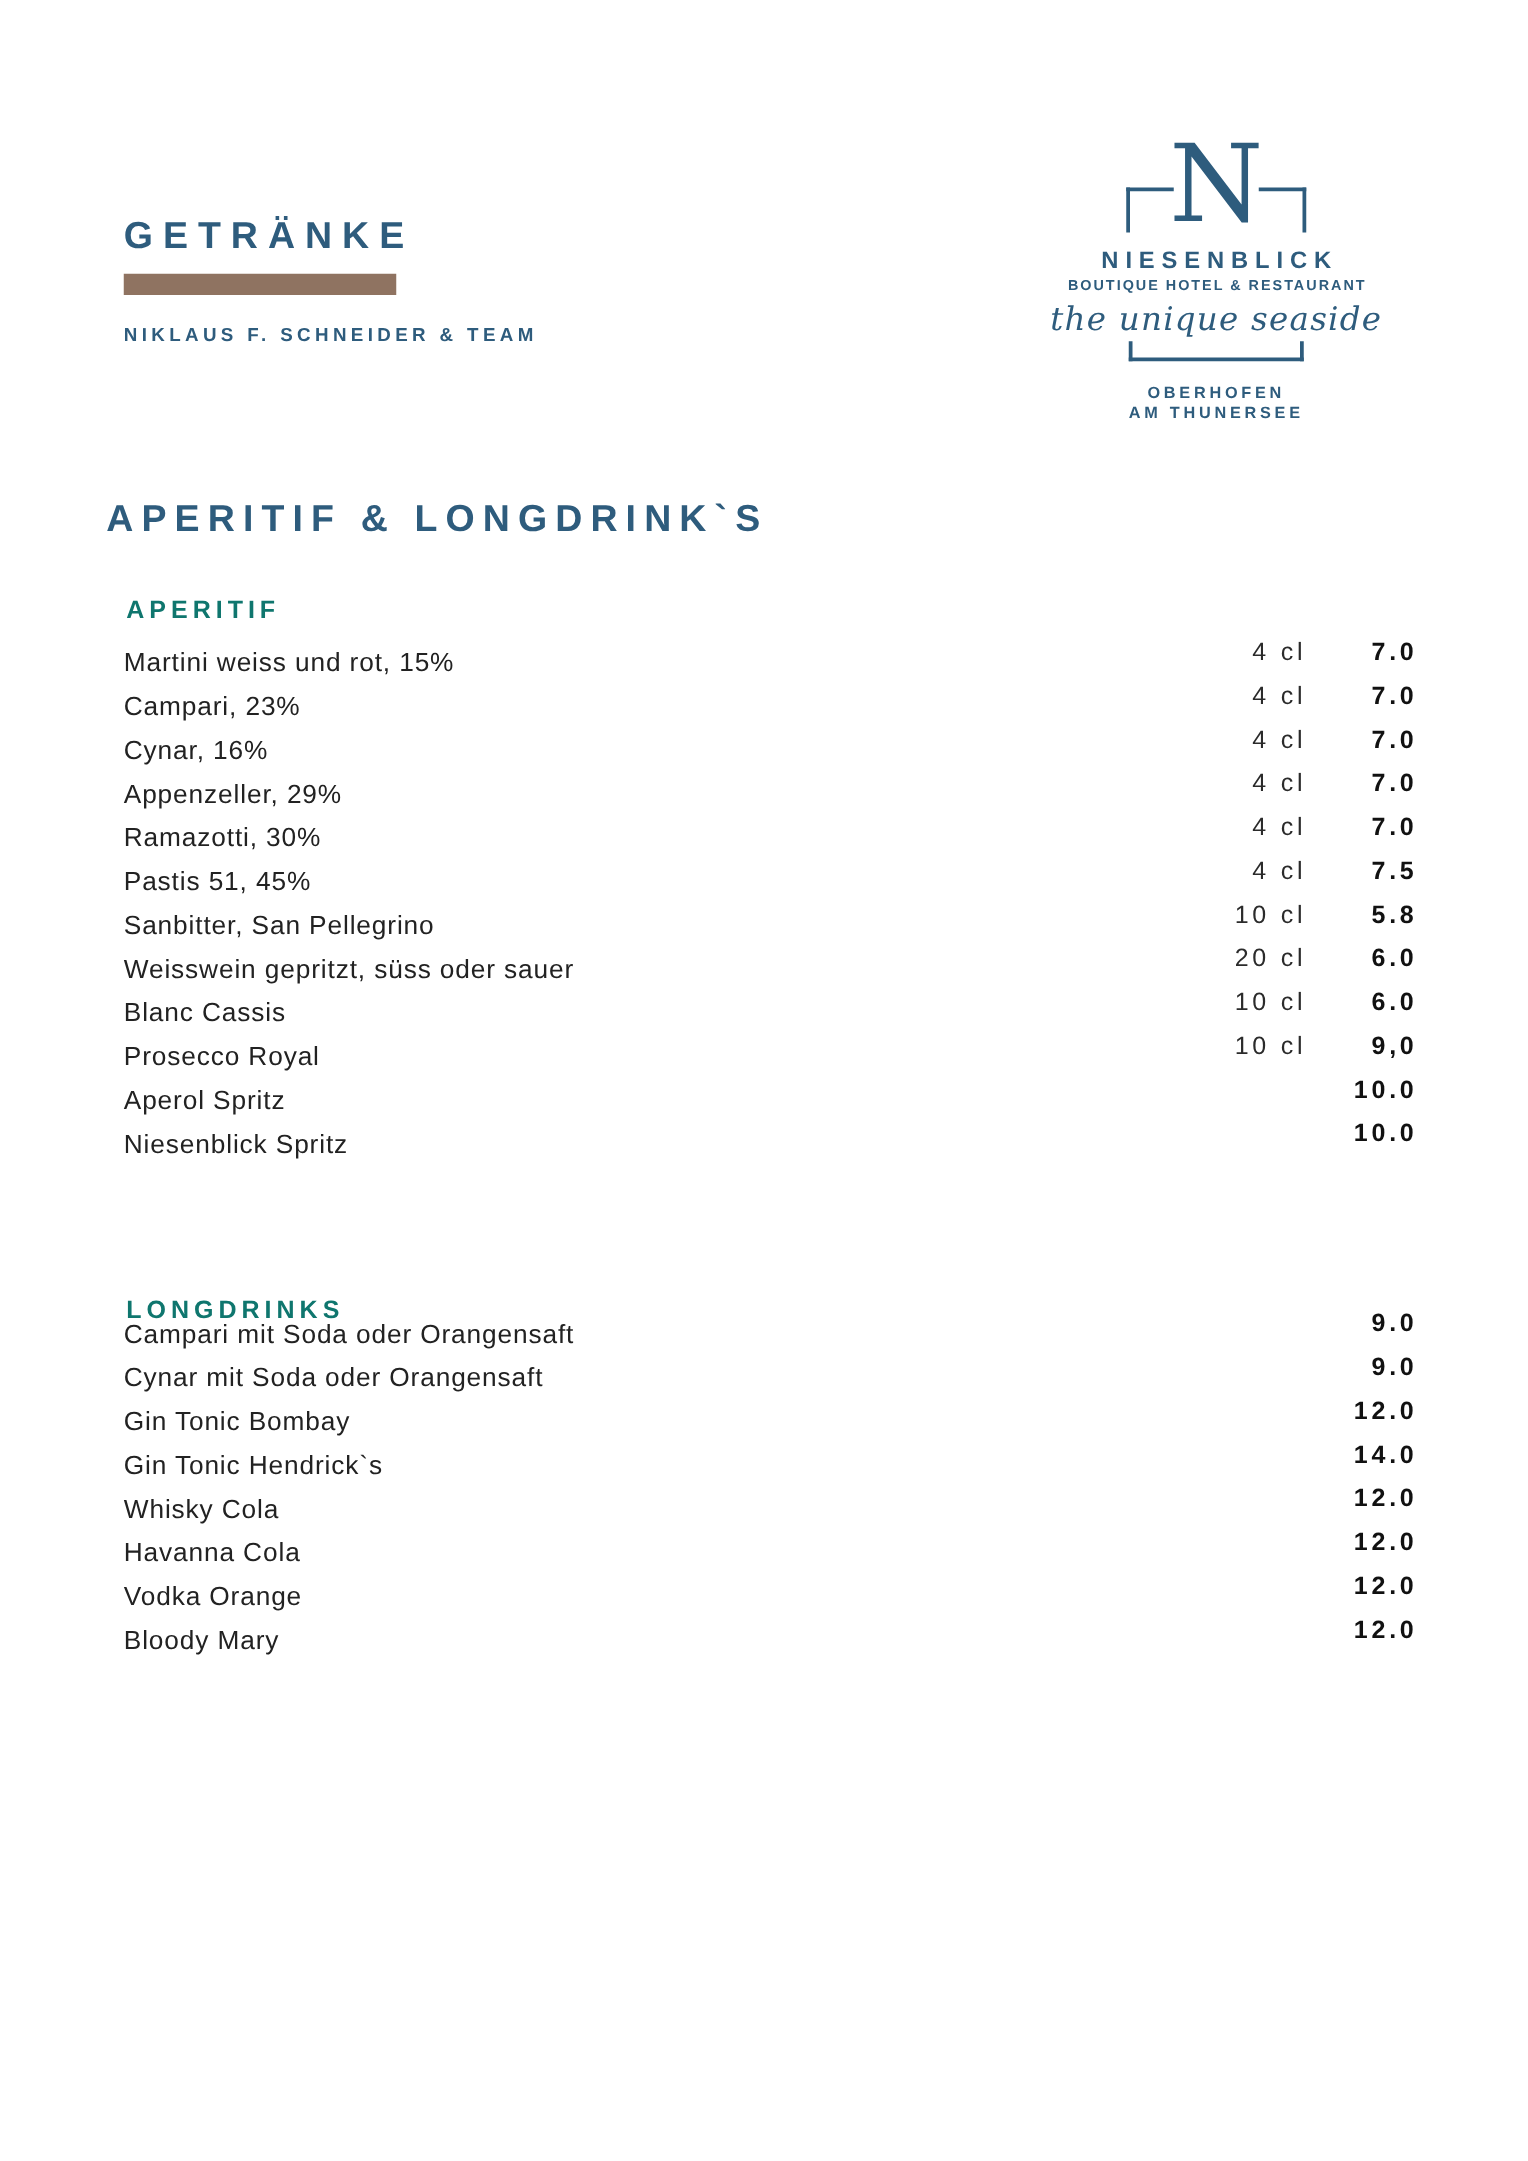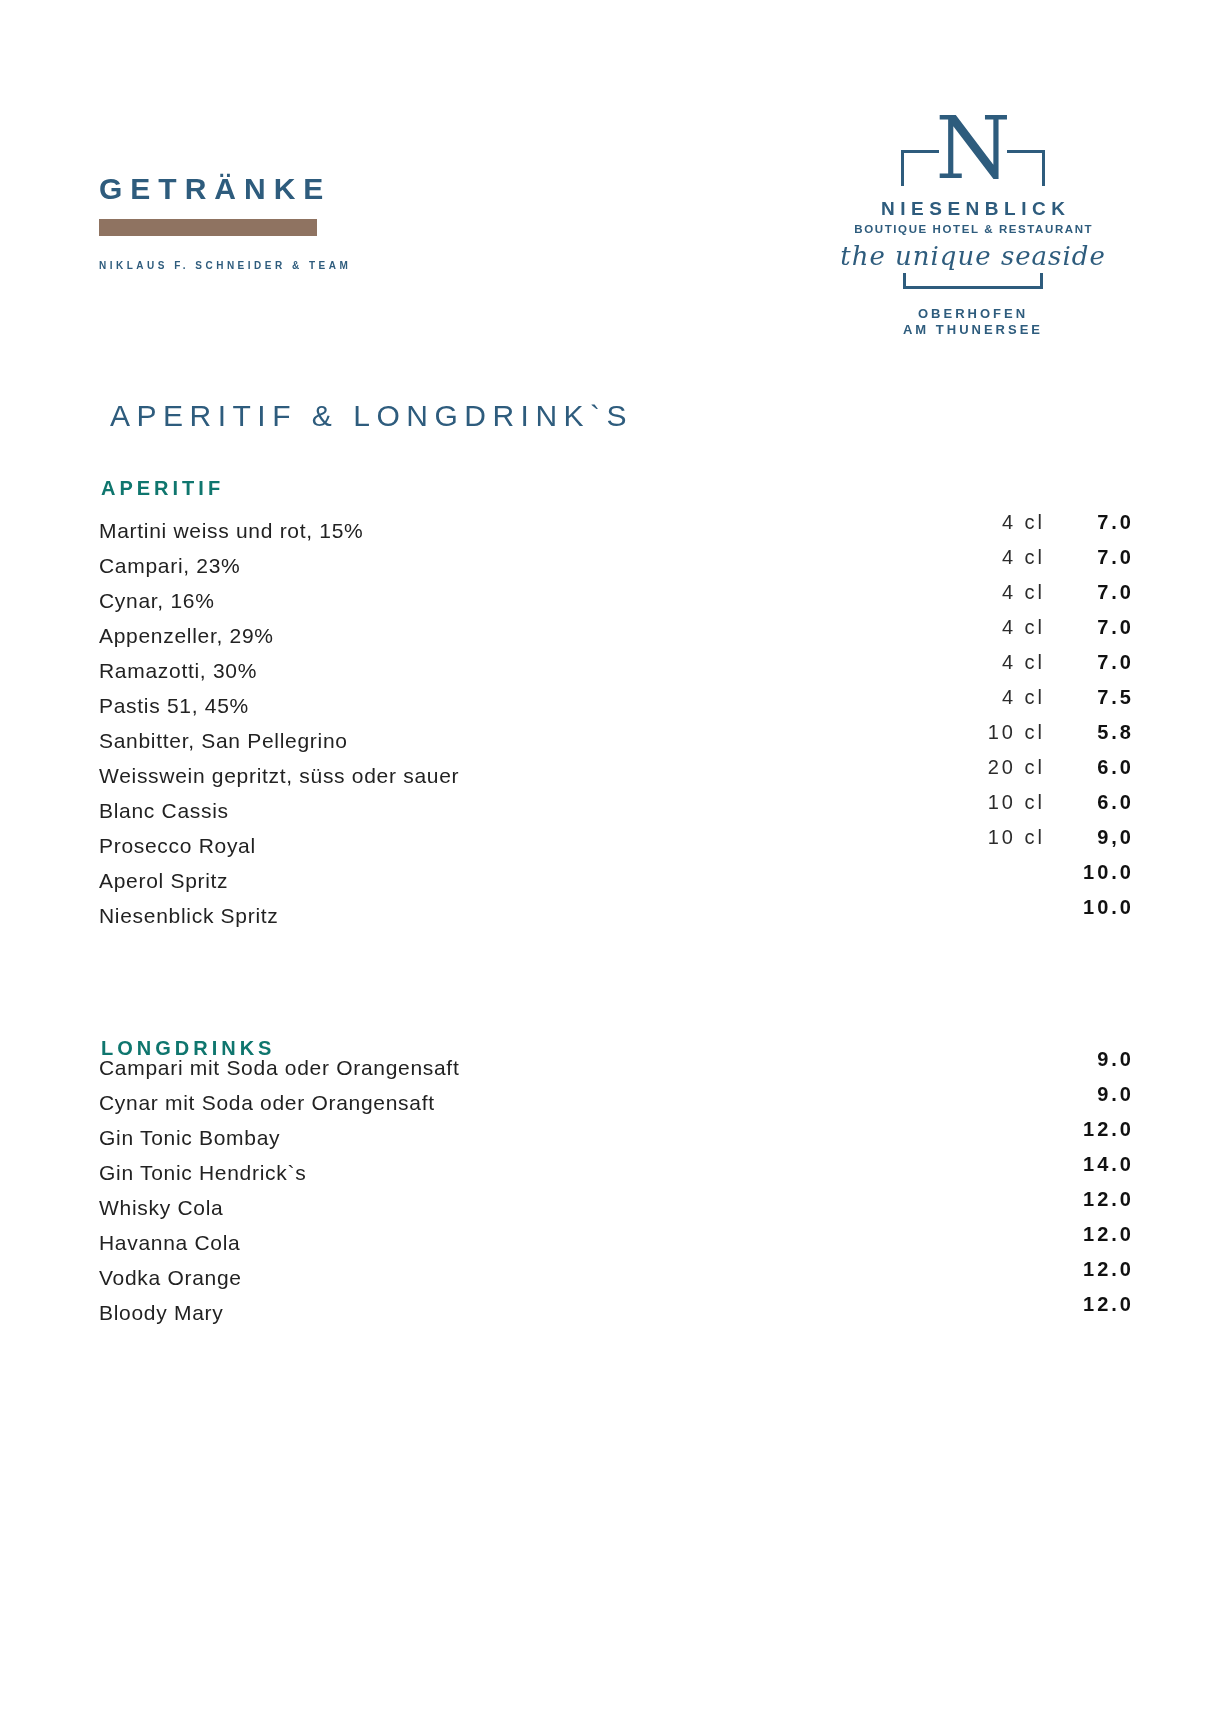--- a/index.html
+++ b/index.html
@@ -24,21 +24,21 @@
     color: #2E5C7D;
   }
   .brand-bar {
     width: 218px;
     height: 17px;
     background: #8F7361;
     margin-top: 13px;
   }
   .brand-team {
     margin-top: 24px;
-    font-size: 10px;
+    font-size: 15px;
     font-weight: bold;
     letter-spacing: 3.5px;
     color: #2E5C7D;
   }
 
   
   .logo {
     position: absolute;
     left: 822px;
     top: 106px;
@@ -95,24 +95,24 @@
     margin-top: 17px;
     font-size: 13px;
     font-weight: bold;
     letter-spacing: 3px;
     line-height: 16px;
   }
 
   
   .menu-heading {
     position: absolute;
-    left: 109px;
+    left: 84px;
     top: 399px;
     font-size: 30px;
-    font-weight: normal;
+    font-weight: bold;
     letter-spacing: 6.5px;
     color: #2E5C7D;
   }
   .section-title {
     position: absolute;
     left: 100px;
     font-size: 20px;
     font-weight: bold;
     letter-spacing: 4px;
     color: #0f766e;

